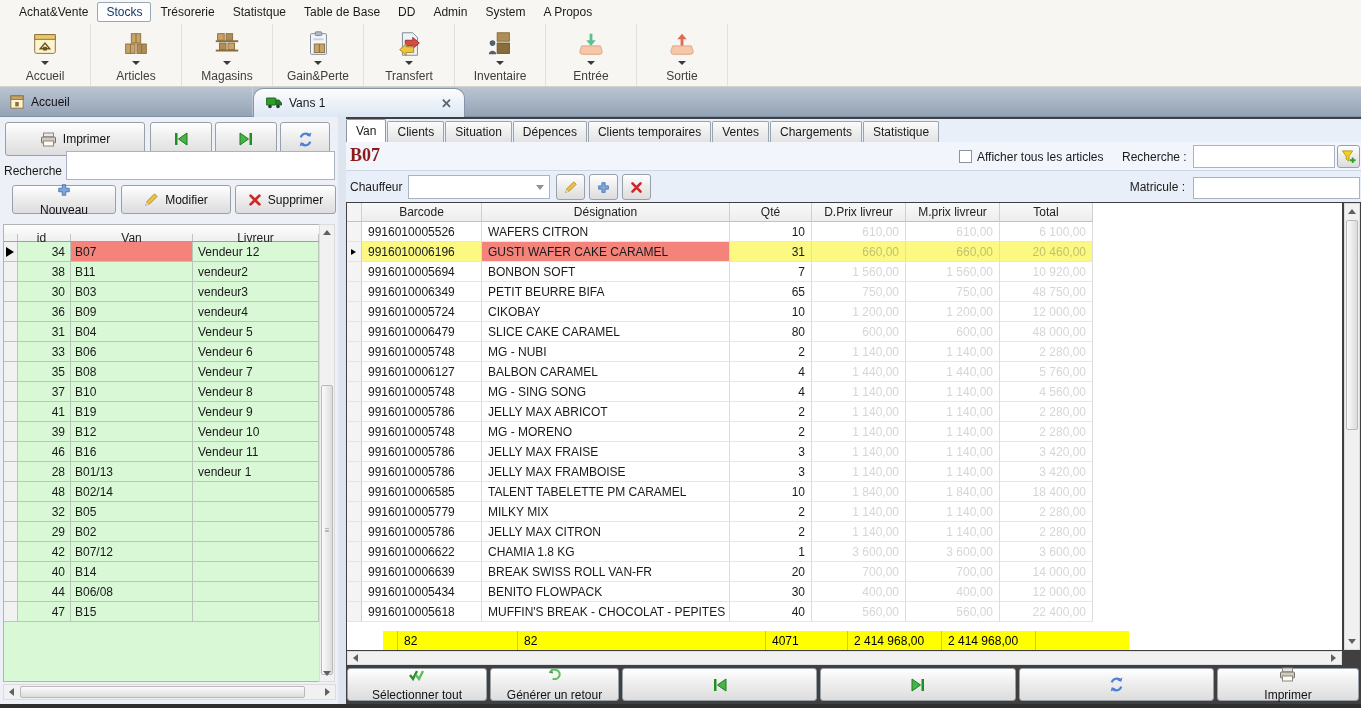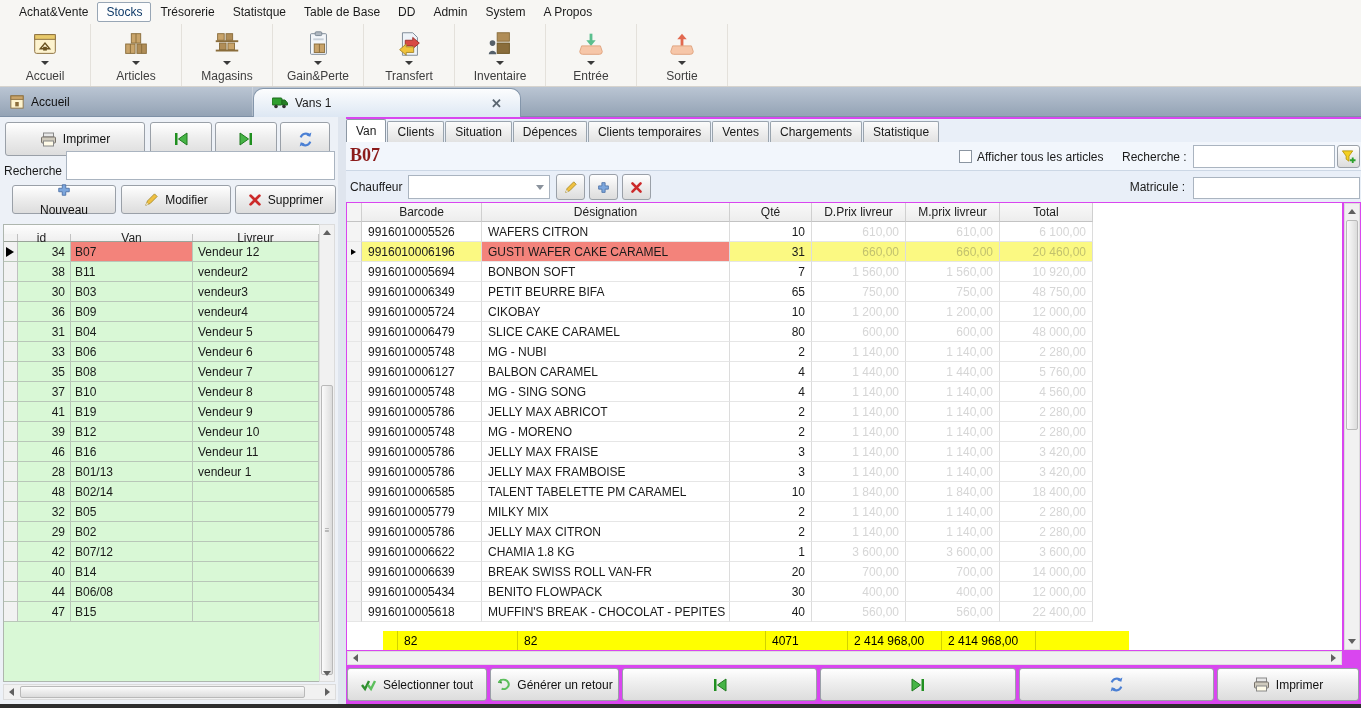--- a/index.html
+++ b/index.html
@@ -1,34 +1,34 @@
 <!DOCTYPE html>
 <html><head>
 <meta charset="utf-8">
 <style>
   * { margin:0; padding:0; box-sizing:border-box; }
   body { background:#888; font-family:"Liberation Sans", sans-serif; }
-  .window { position:relative; width:1361px; height:708px; background:#d946ef; overflow:hidden; font-size:12px; color:#1a1a1a; }
+  .window { position:relative; width:1361px; height:708px; background:#404040; overflow:hidden; font-size:12px; color:#1a1a1a; }
 
   
   .menubar { position:absolute; top:0; left:0; right:0; height:24px; background:#f7f6f3; display:flex; align-items:center; padding-left:10px; }
   .menu-item { padding:3px 9px; color:#1b1b1b; cursor:default; }
   .menu-item.active { background:#fdfdfd; border:1px solid #98a6b5; border-radius:2px; color:#0f3a68; padding:2px 8px; }
 
   
   .toolbar { position:absolute; top:24px; left:0; right:0; height:63px; background:#f7f6f3; border-bottom:1px solid #d6d3cd; display:flex; }
   .tool-item { width:91px; display:flex; flex-direction:column; align-items:center; padding-top:4px; border-right:1px solid #e4e1db; }
   .tool-icon { width:32px; height:32px; display:flex; align-items:center; justify-content:center; }
   .tool-caret { width:0; height:0; border:4px solid transparent; border-top-color:#3a3a3a; margin-top:1px; }
   .tool-label { color:#3d3d3d; margin-top:0px; }
 
   
   .doctabs { position:absolute; top:87px; left:0; right:0; height:30px; background:linear-gradient(#bac5d3,#94a3b5); border-bottom:1px solid #7e90a6; }
   .tab-accueil { position:absolute; left:0; top:0; width:253px; height:29px; display:flex; align-items:center; gap:7px; padding-left:10px; color:#101010; border-right:1px solid rgba(255,255,255,0.25); }
-  .tab-vans { position:absolute; left:253px; top:1px; width:268px; height:29px; background:linear-gradient(#fcfdfe,#dde7f3); border:1px solid #8496ab; border-bottom:none; border-radius:10px 10px 0 0; display:flex; align-items:center; gap:7px; padding:0 18px; }
+  .tab-vans { position:absolute; left:253px; top:1px; width:212px; height:29px; background:linear-gradient(#fcfdfe,#dde7f3); border:1px solid #8496ab; border-bottom:none; border-radius:10px 10px 0 0; display:flex; align-items:center; gap:7px; padding:0 12px; }
   .tab-close { margin-left:auto; color:#5a6570; font-size:13px; font-weight:bold; cursor:default; }
 
   
   .left-panel { position:absolute; top:117px; left:0; width:338px; height:587px; background:#edf1f7; }
   .btn { background:linear-gradient(#ffffff,#eeeeee 45%,#dddddd); border:1px solid #9aa0a8; border-radius:3px; display:flex; align-items:center; justify-content:center; gap:6px; color:#111; cursor:default; }
   .lp-imprimer { position:absolute; left:5px; top:5px; width:140px; height:34px; }
   .lp-first { position:absolute; left:150px; top:5px; width:62px; height:34px; }
   .lp-last { position:absolute; left:215px; top:5px; width:62px; height:34px; }
   .lp-refresh { position:absolute; left:280px; top:5px; width:50px; height:34px; }
   .lp-search-label { position:absolute; left:4px; top:47px; }
@@ -99,21 +99,21 @@
   .arow.active .a-des { background:#f3837b; }
   .arow.active .a-px, .arow.active .a-tot { color:rgba(125,125,85,0.45); }
   .arow.active .a-ind::after { content:""; width:0; height:0; border:3px solid transparent; border-left:5px solid #000; margin-left:2px; }
   .asummary { position:absolute; left:0; top:428px; width:746px; height:19px; background:#ffff00; display:flex;margin-left:36px; }
   .as { display:flex; align-items:center; padding-left:6px; border-right:1px solid rgba(0,0,0,0.18); overflow:hidden; white-space:nowrap; color:#000; }
   .agrid-vscroll { position:absolute; left:1344px; top:203px; width:16px; height:447px; background:#f1f1f1; border:1px solid #dcdcdc; }
   .agrid-hscroll { position:absolute; left:347px; top:651px; width:995px; height:14px; background:#f1f1f1; border:1px solid #dedede; }
 
   
   .bbar { position:absolute; left:347px; top:668px; right:2px; height:33px; display:flex; gap:3px; }
-  .bbar .btn { height:33px; }
+  .bbar .btn { height:33px;flex-direction:column; }
   .bb-select { width:140px; } .bb-return { width:129px; }
   .bb-first, .bb-last, .bb-refresh { flex:1; }
   .bb-print { width:142px; }
   .bottomstrip { position:absolute; left:0; top:704px; width:100%; height:4px; background:#2e2e2e; }
 
   svg { display:block; }
 </style>
 </head>
 <body>
 

